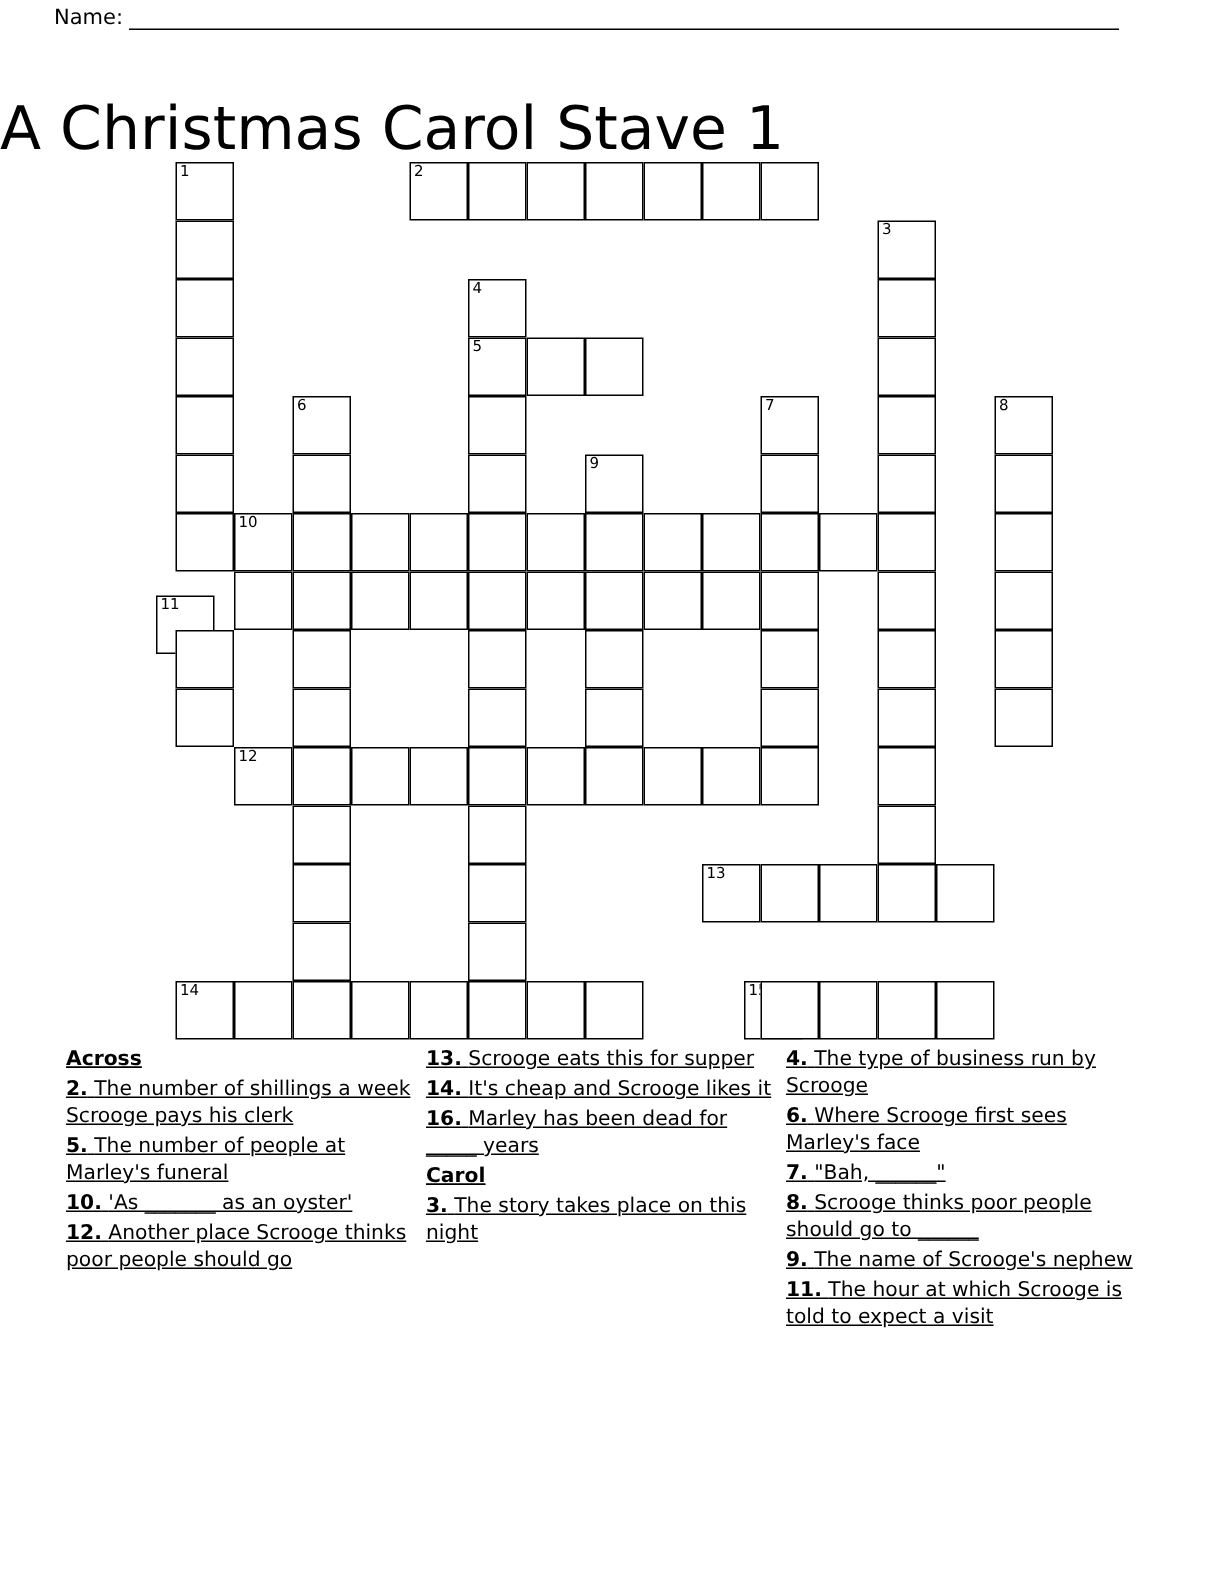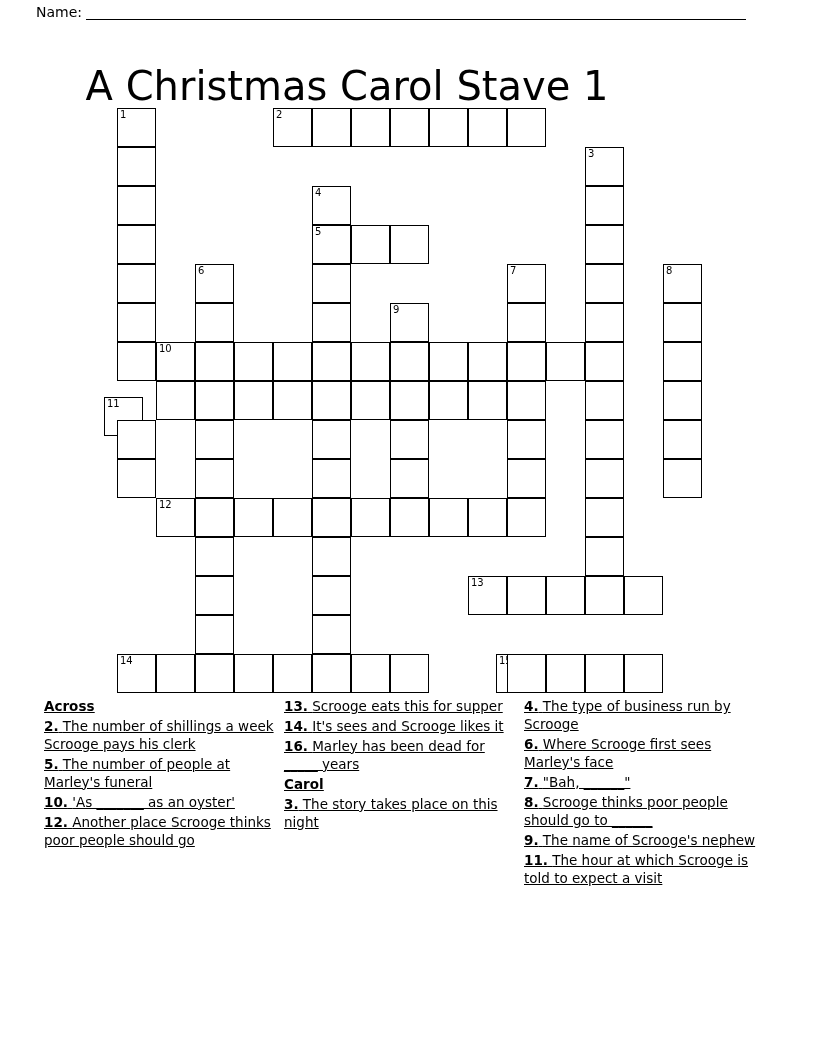--- a/index.html
+++ b/index.html
@@ -38,21 +38,20 @@
     vertical-align: bottom;
     margin-left: 4px;
   }
 
   
   .title {
     position: absolute;
     left: 0;
     top: 36px;
     width: 694px;
-    text-align: center;
     font-size: 40px;
     font-weight: normal;
     letter-spacing: 0px;
   }
 
   
   #grid {
     position: absolute;
     left: 0;
     top: 0;
@@ -263,21 +262,21 @@
   <div class="clues">
     <div class="clue-col col1">
       <span class="clue-heading">Across</span>
       <div class="clue"><b>2.</b> <span>The number of shillings a week Scrooge pays his clerk</span></div>
       <div class="clue"><b>5.</b> <span>The number of people at Marley's funeral</span></div>
       <div class="clue"><b>10.</b> <span>'As _______ as an oyster'</span></div>
       <div class="clue"><b>12.</b> <span>Another place Scrooge thinks poor people should go</span></div>
     </div>
     <div class="clue-col col2">
       <div class="clue"><b>13.</b> <span>Scrooge eats this for supper</span></div>
-      <div class="clue"><b>14.</b> <span>It's sees and Scrooge likes it</span></div>
+      <div class="clue"><b>14.</b> <span>It's cheap and Scrooge likes it</span></div>
       <div class="clue"><b>16.</b> <span>Marley has been dead for _____ years</span></div>
       <span class="clue-heading">Carol</span>
       <div class="clue"><b>3.</b> <span>The story takes place on this night</span></div>
     </div>
     <div class="clue-col col3">
       <div class="clue"><b>4.</b> <span>The type of business run by Scrooge</span></div>
       <div class="clue"><b>6.</b> <span>Where Scrooge first sees Marley's face</span></div>
       <div class="clue"><b>7.</b> <span>"Bah, ______"</span></div>
       <div class="clue"><b>8.</b> <span>Scrooge thinks poor people should go to ______</span></div>
       <div class="clue"><b>9.</b> <span>The name of Scrooge's nephew</span></div>

